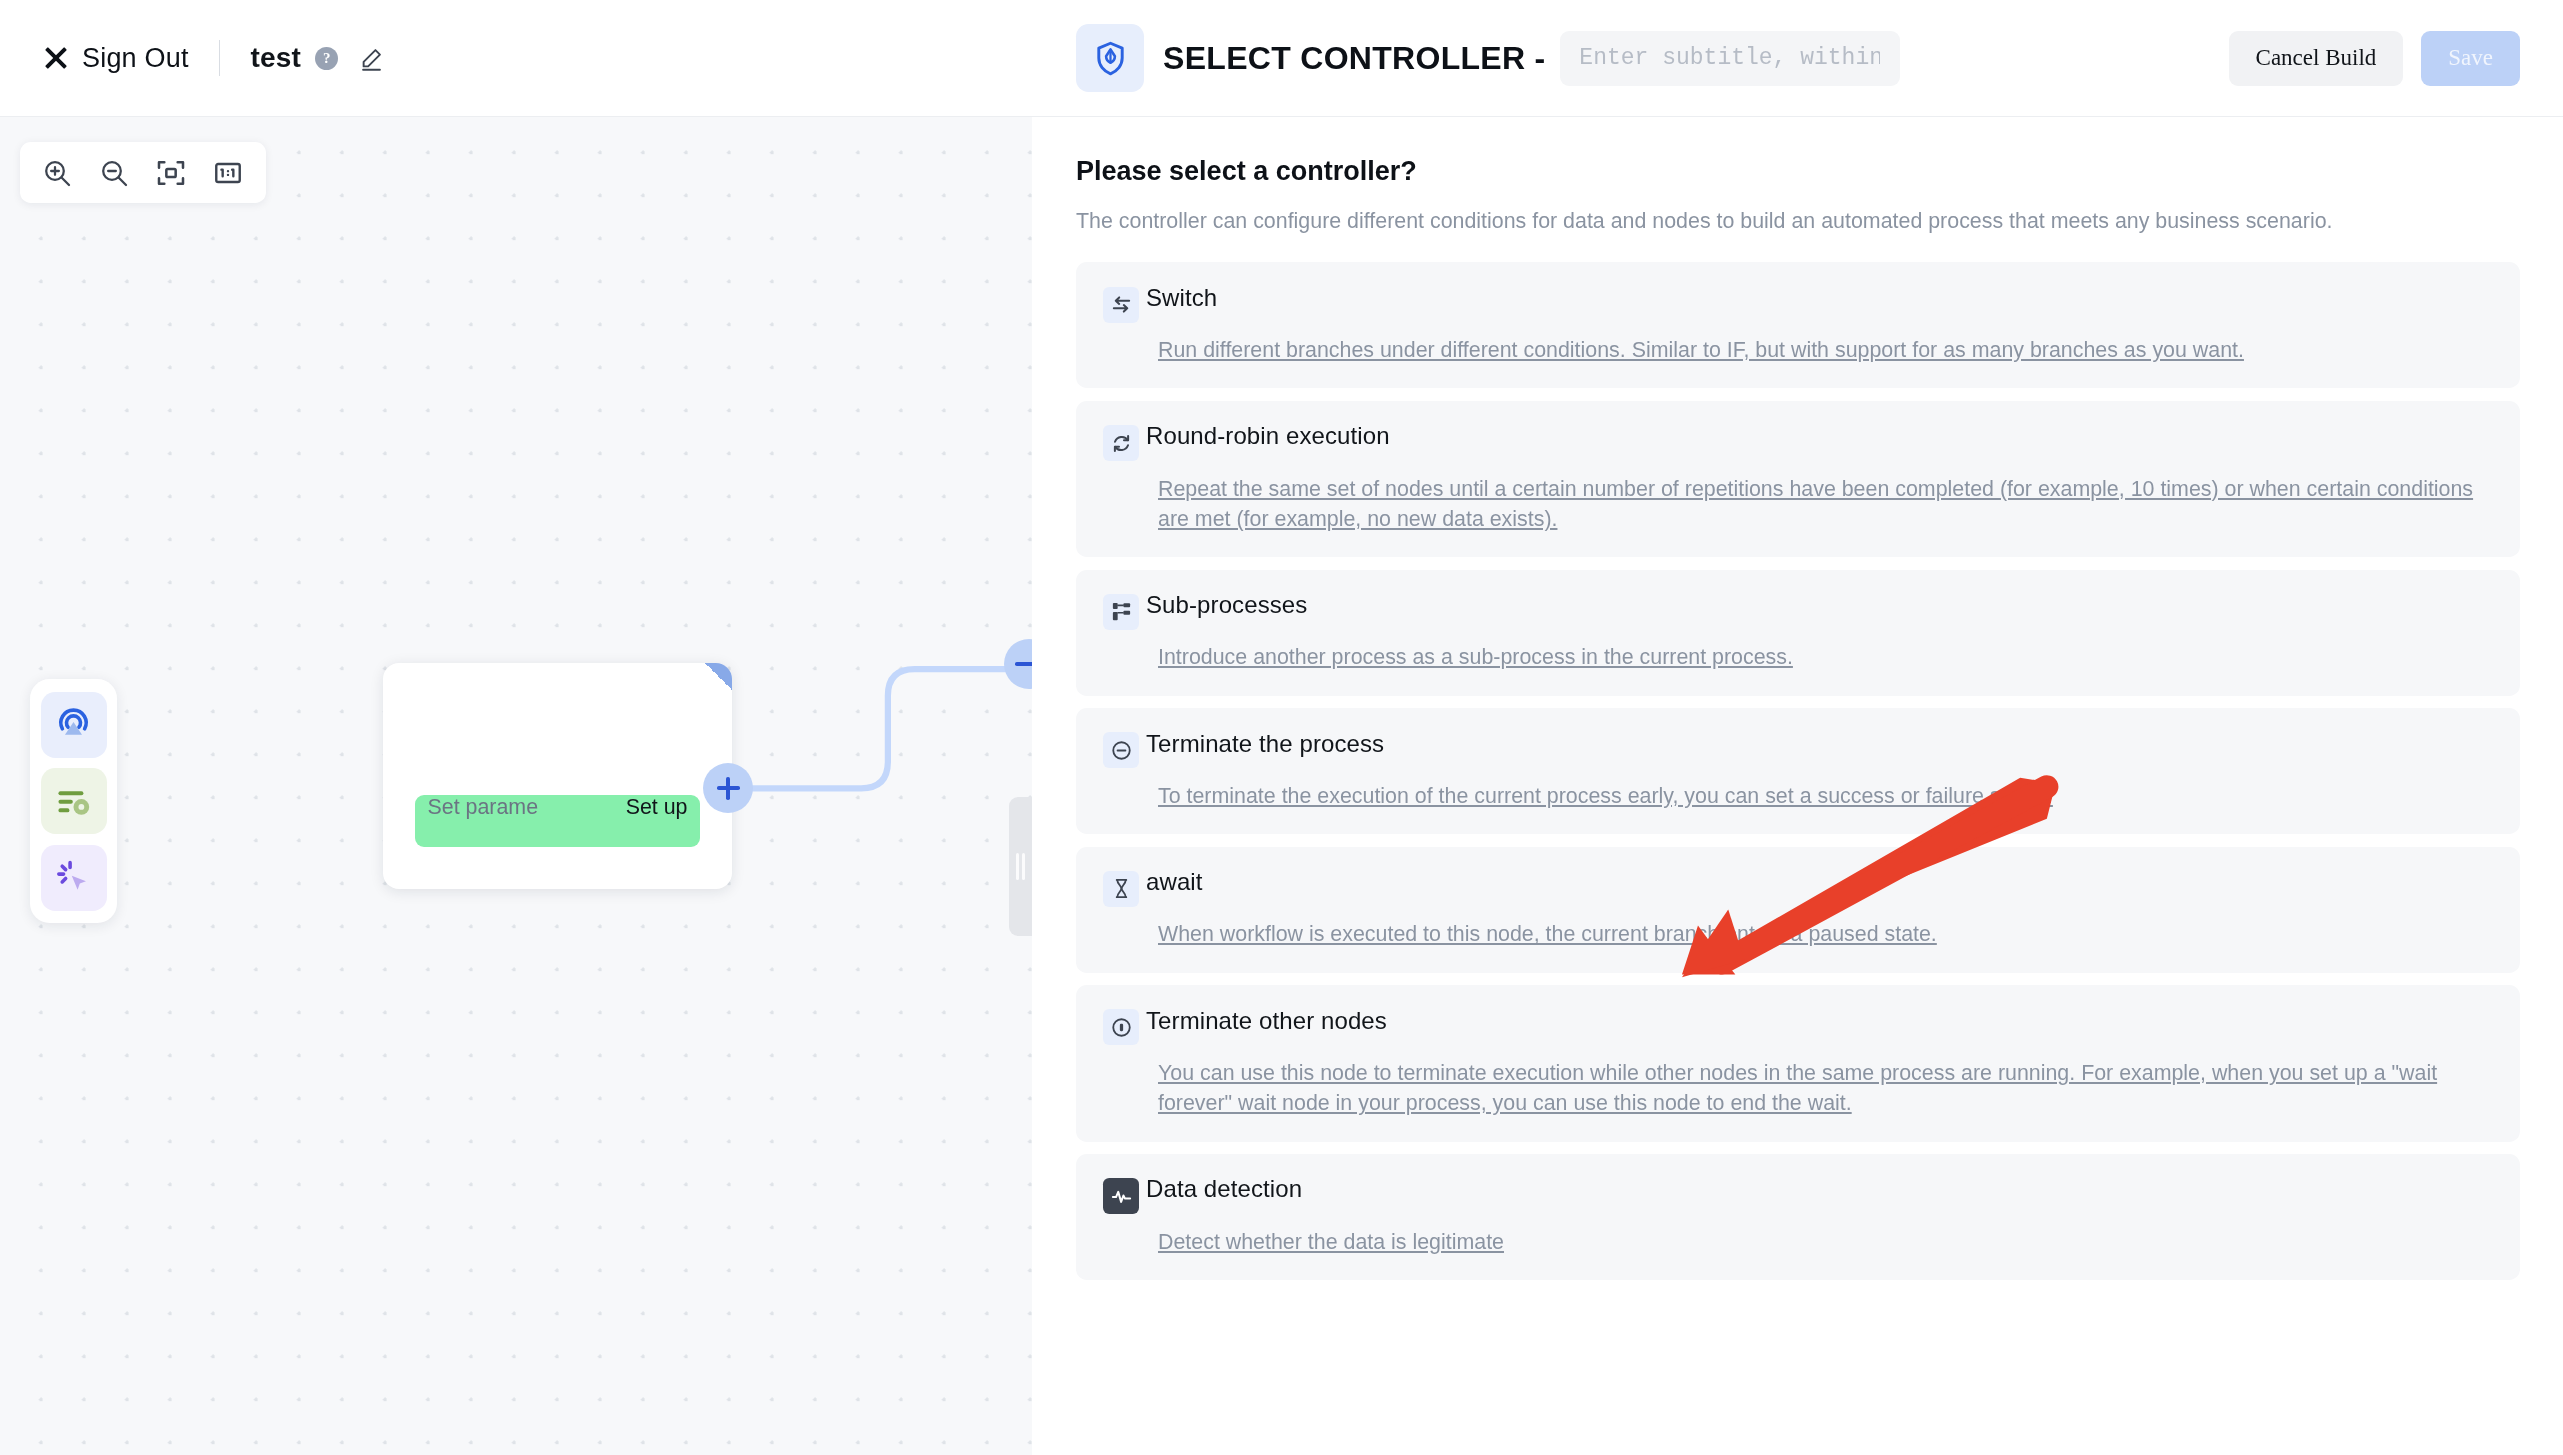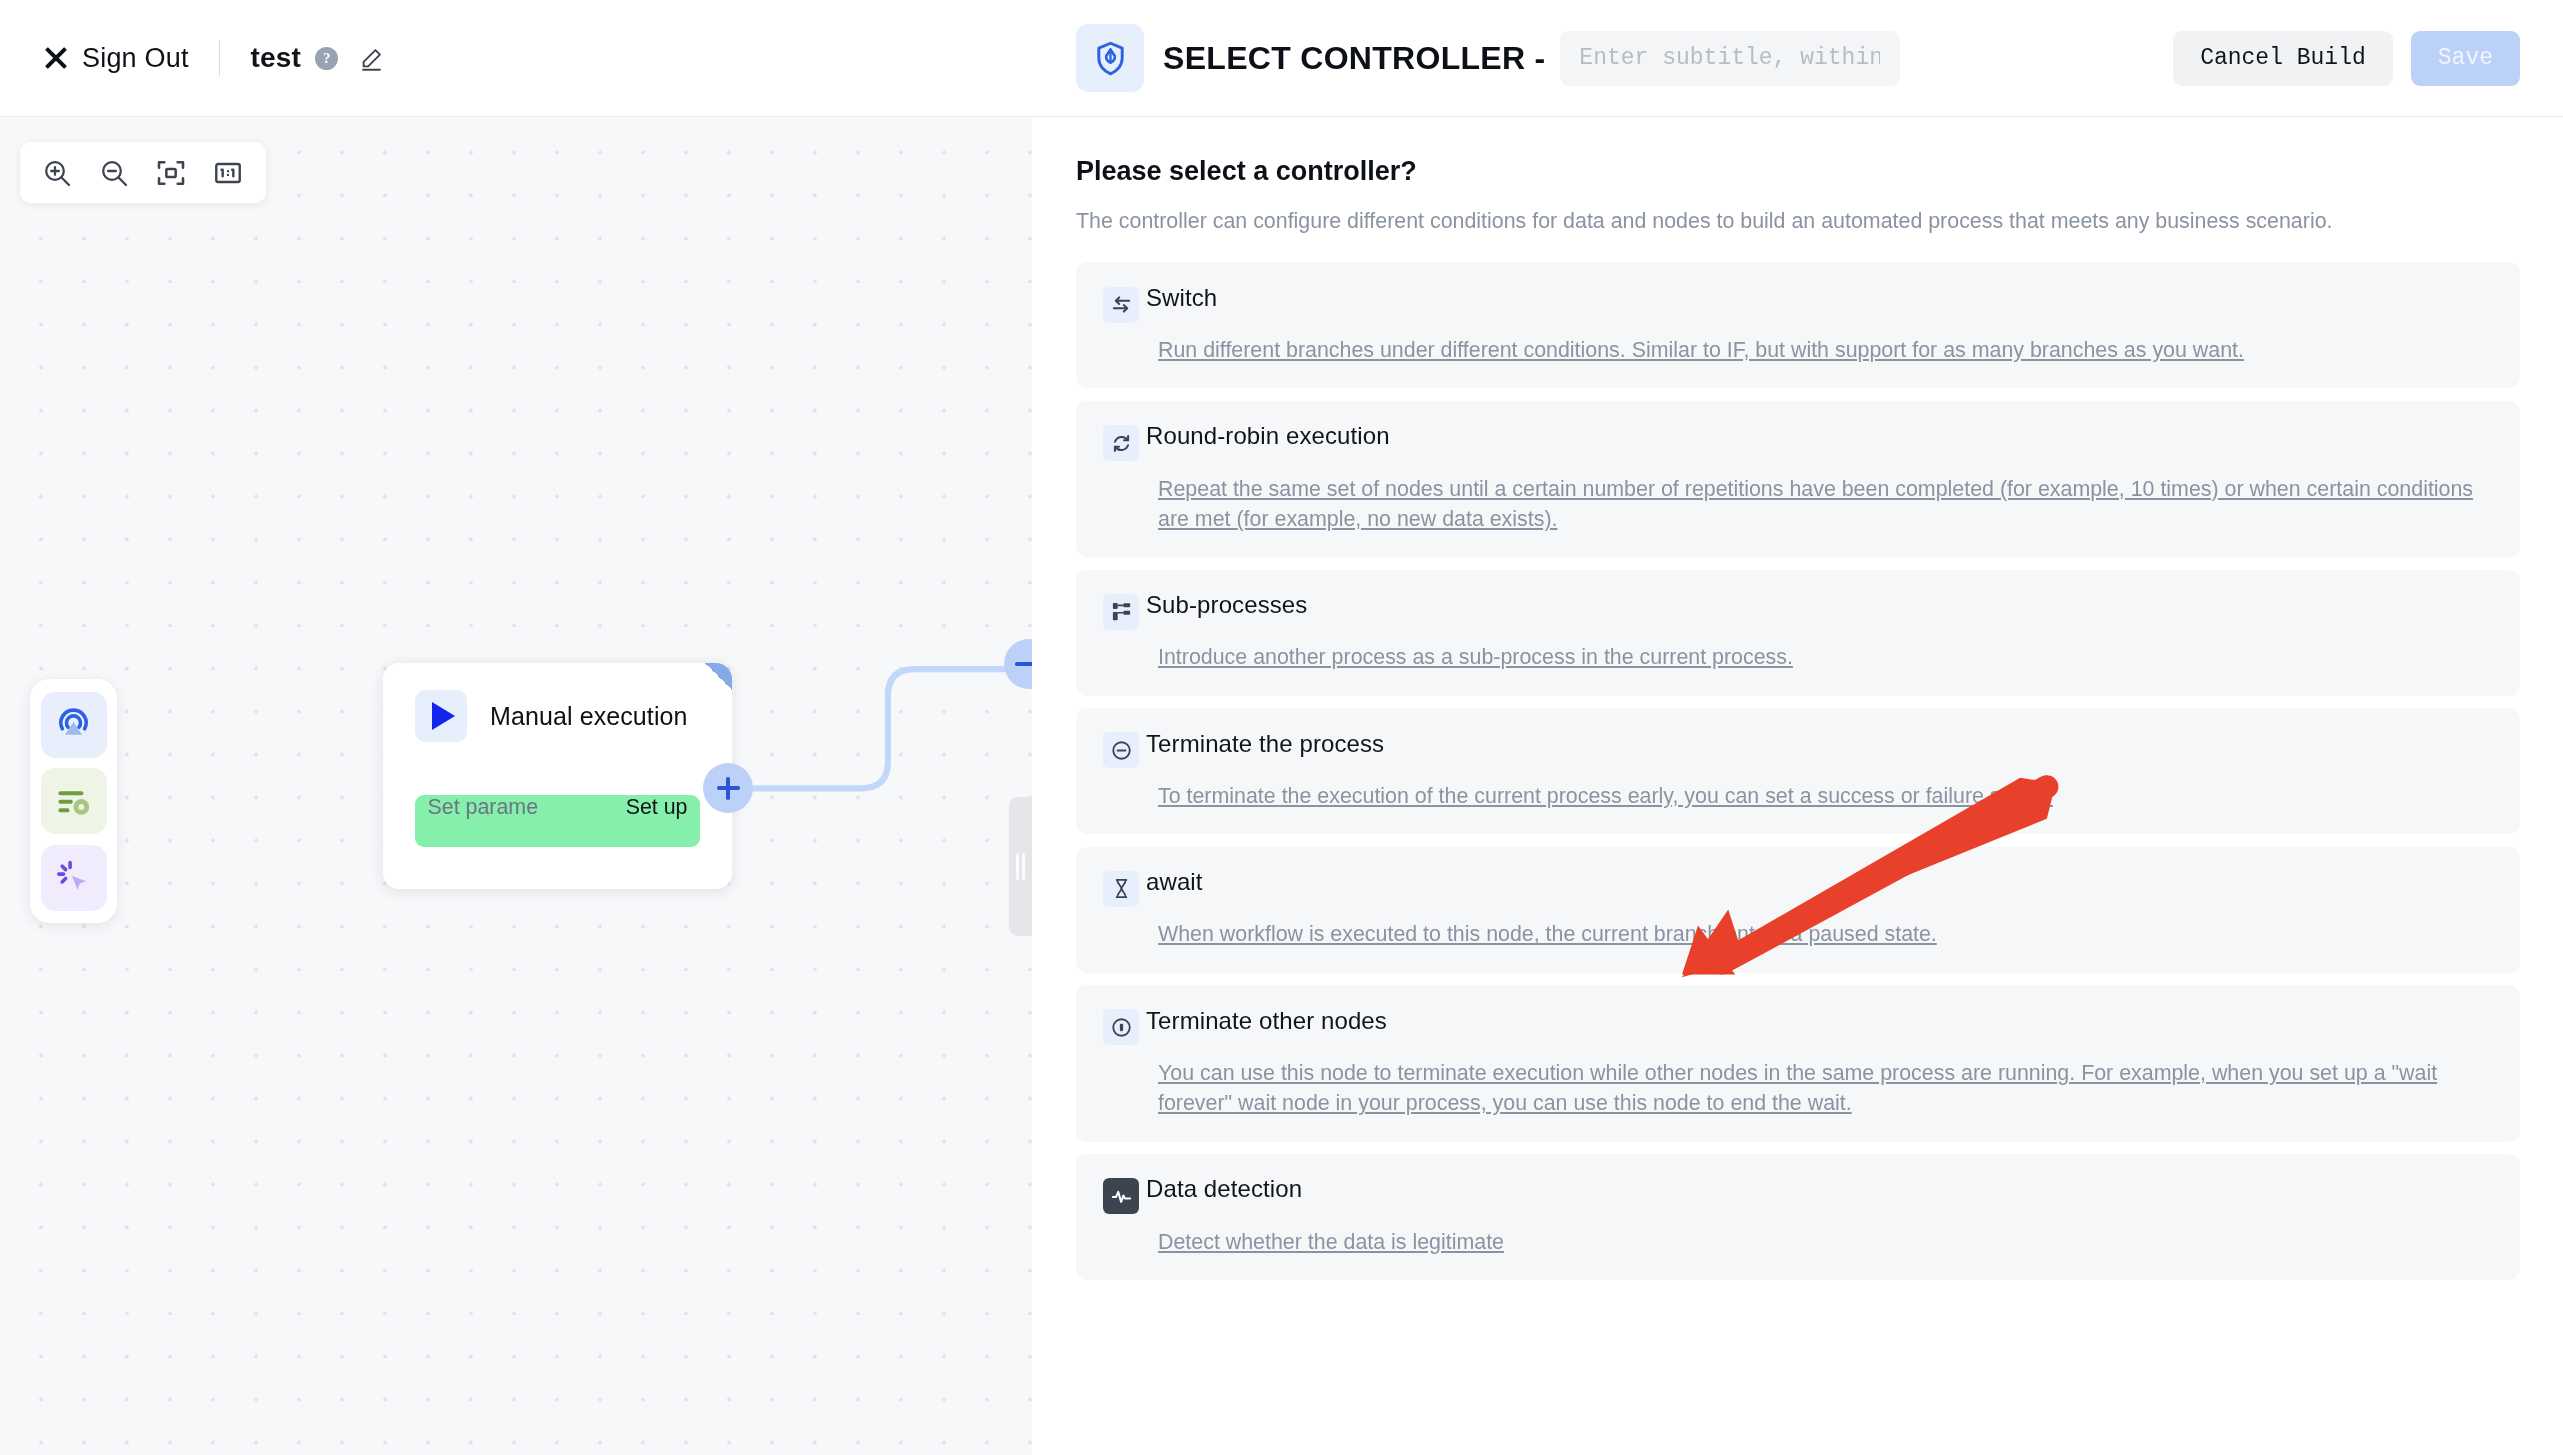--- a/index.html
+++ b/index.html
@@ -145,21 +145,21 @@
   }
   .subtitle-input {
     margin-left: 14.2px; width: 340px; height: 55px; background:#f4f5f7;
     border: none; border-radius: 9px; padding: 0 19.6px;
     font-family:Liberation Mono, monospace; font-size: 23px; color:#3c4350;
   }
   .subtitle-input::placeholder { color:#b6bcc6; }
   .head-actions { margin-left:auto; display:flex; align-items:center; gap: 18px; }
   .btn {
     height: 55px; border:none; border-radius: 9px; padding: 0 27px;
-    font-family:Liberation Mono, monospace; font-size: 23px; cursor:pointer;
+    font-family:Liberation Serif, serif; font-size: 23px; cursor:pointer;
   }
   .btn-cancel { background:#f1f2f4; color:#11151a; }
   .btn-save   { background:#bcd1f7; color:#f1f5fd; }
 
   .panel-body { padding: 39px 43px 0 44px; }
   .section-title { font-size: 27px; font-weight: 700; color:#0d1117; }
   .section-desc  { font-size: 21.4px; color:#8a93a1; margin-top: 19.6px; line-height: 1.35; }
 
   .opt-list { margin-top: 27px; display:flex; flex-direction:column; gap: 12.5px; }
   .opt {
@@ -253,26 +253,20 @@
       <div class="tool-btn t3">
         <svg width="41" height="41" viewBox="0 0 24 24" fill="none" stroke="#6b4ade" stroke-width="2.1" stroke-linecap="round">
           <path d="M10 3.3v2.8M5.4 5.4l2 2M3.4 10h2.8M5.4 14.6l2-2"></path>
           <path d="M11 11l8.3 3.2-3.6 1.3-1.3 3.6z" fill="#bcaaef" stroke="none"></path>
         </svg>
       </div>
     </div>
 
     <div class="node">
       <div class="node-fold"></div>
-      <div class="node-head">
-        <div class="node-icon">
-          <div class="play-tri"></div>
-        </div>
-        <div class="node-title">Manual execution</div>
-      </div>
       <div class="node-foot">
         <span class="lbl">Set parame</span>
         <span class="act">Set up</span>
       </div>
     </div>
 
     <div class="plus-btn"></div>
     <div class="plus-btn2"></div>
 
     <div class="drag-handle">

